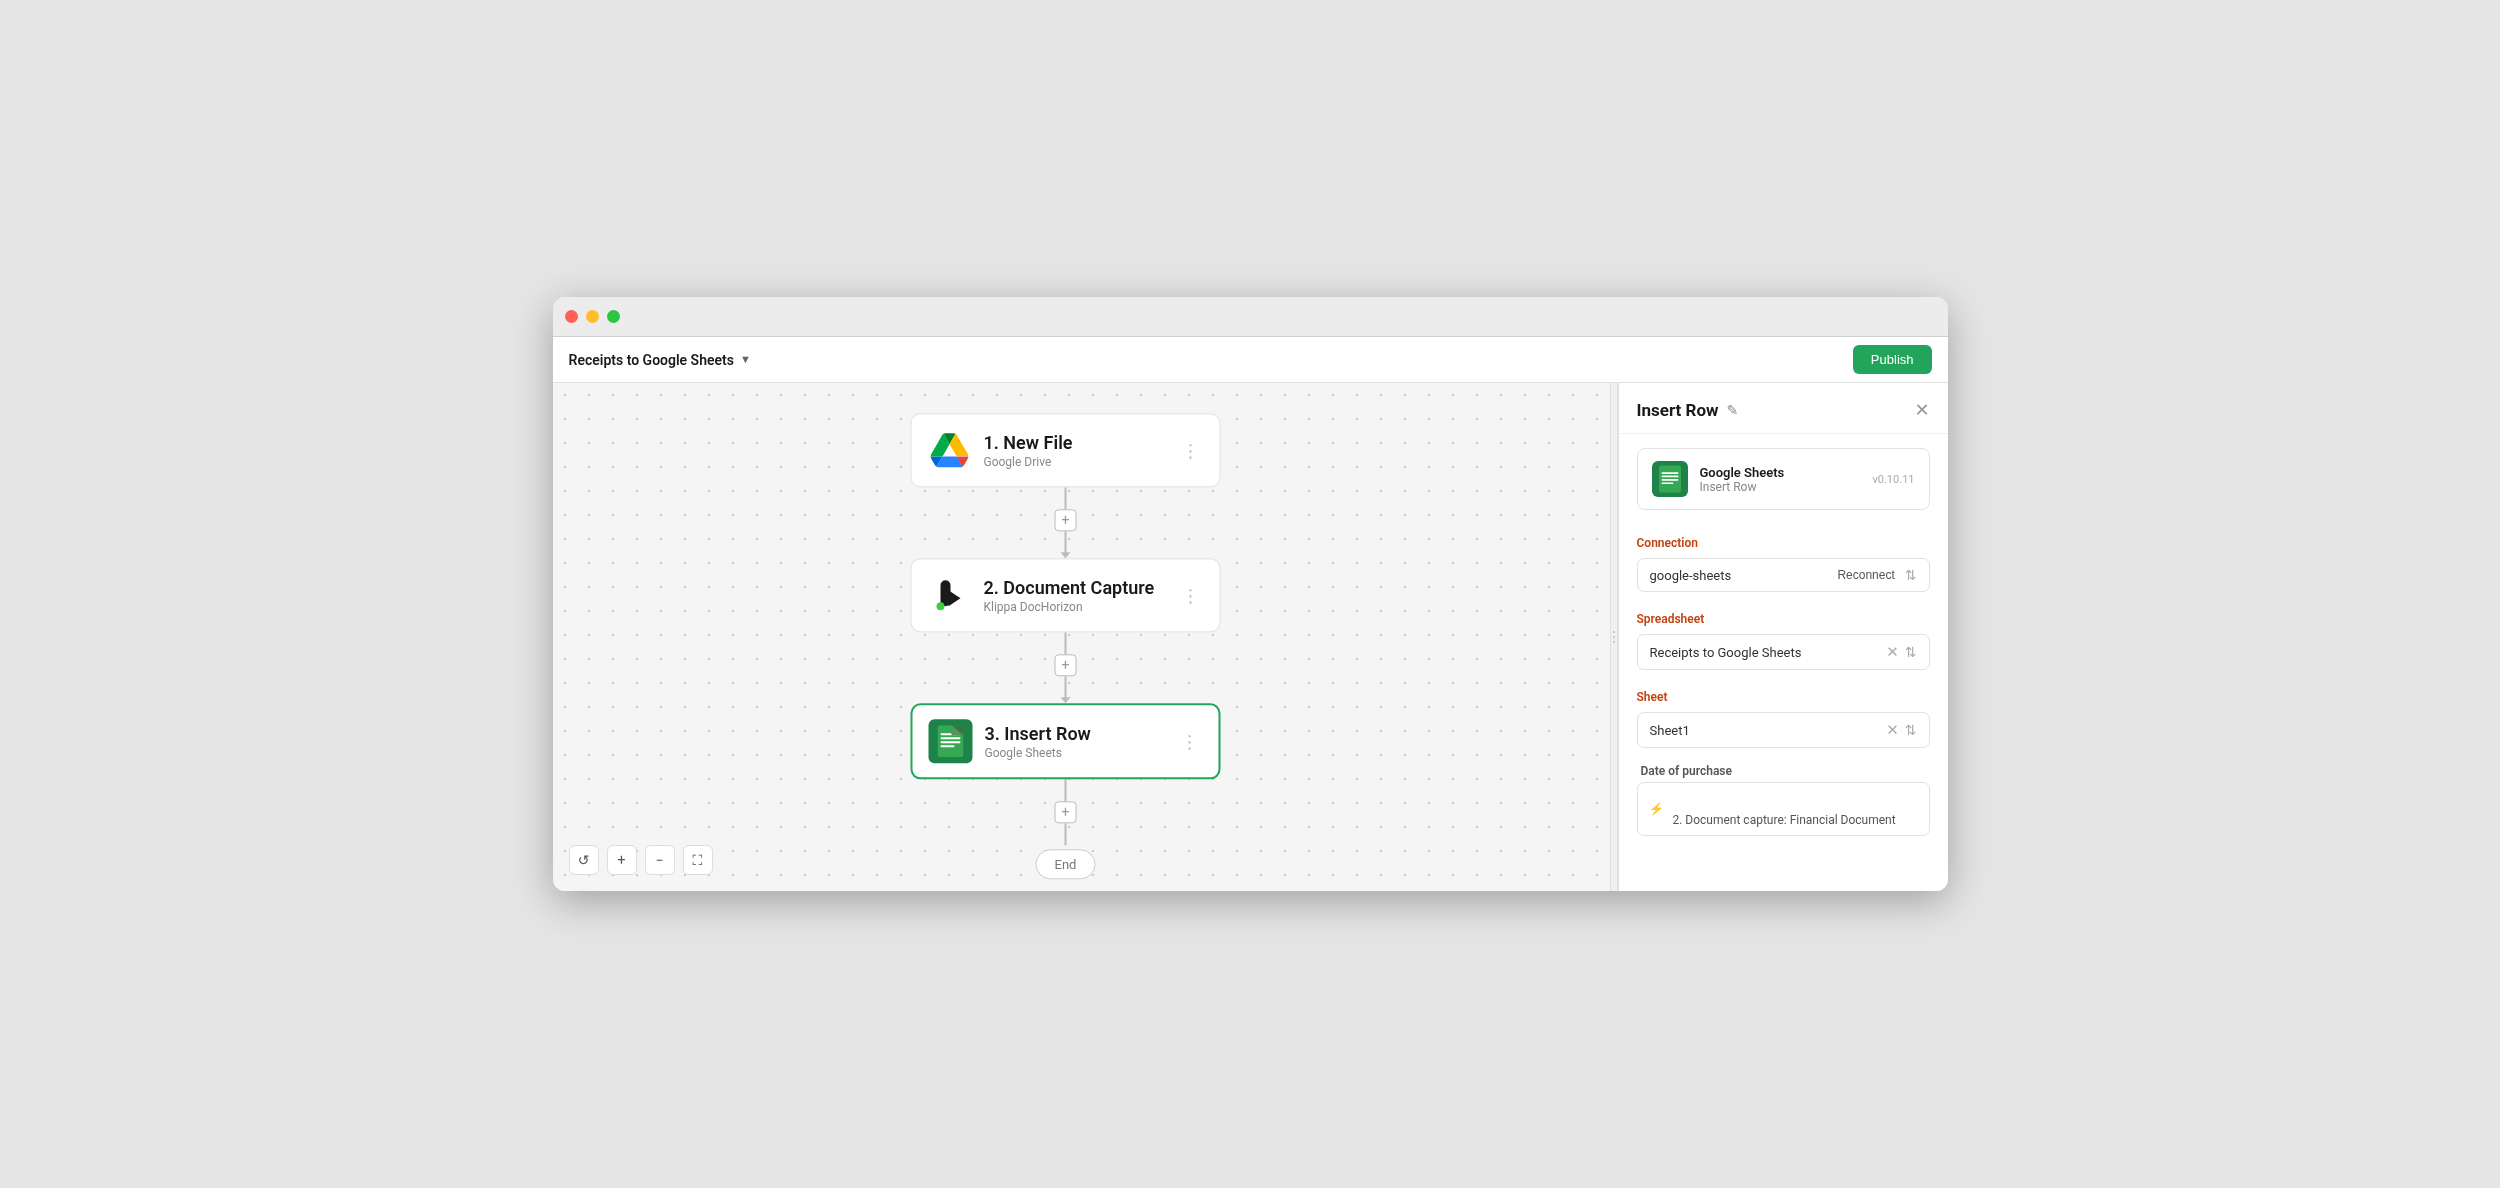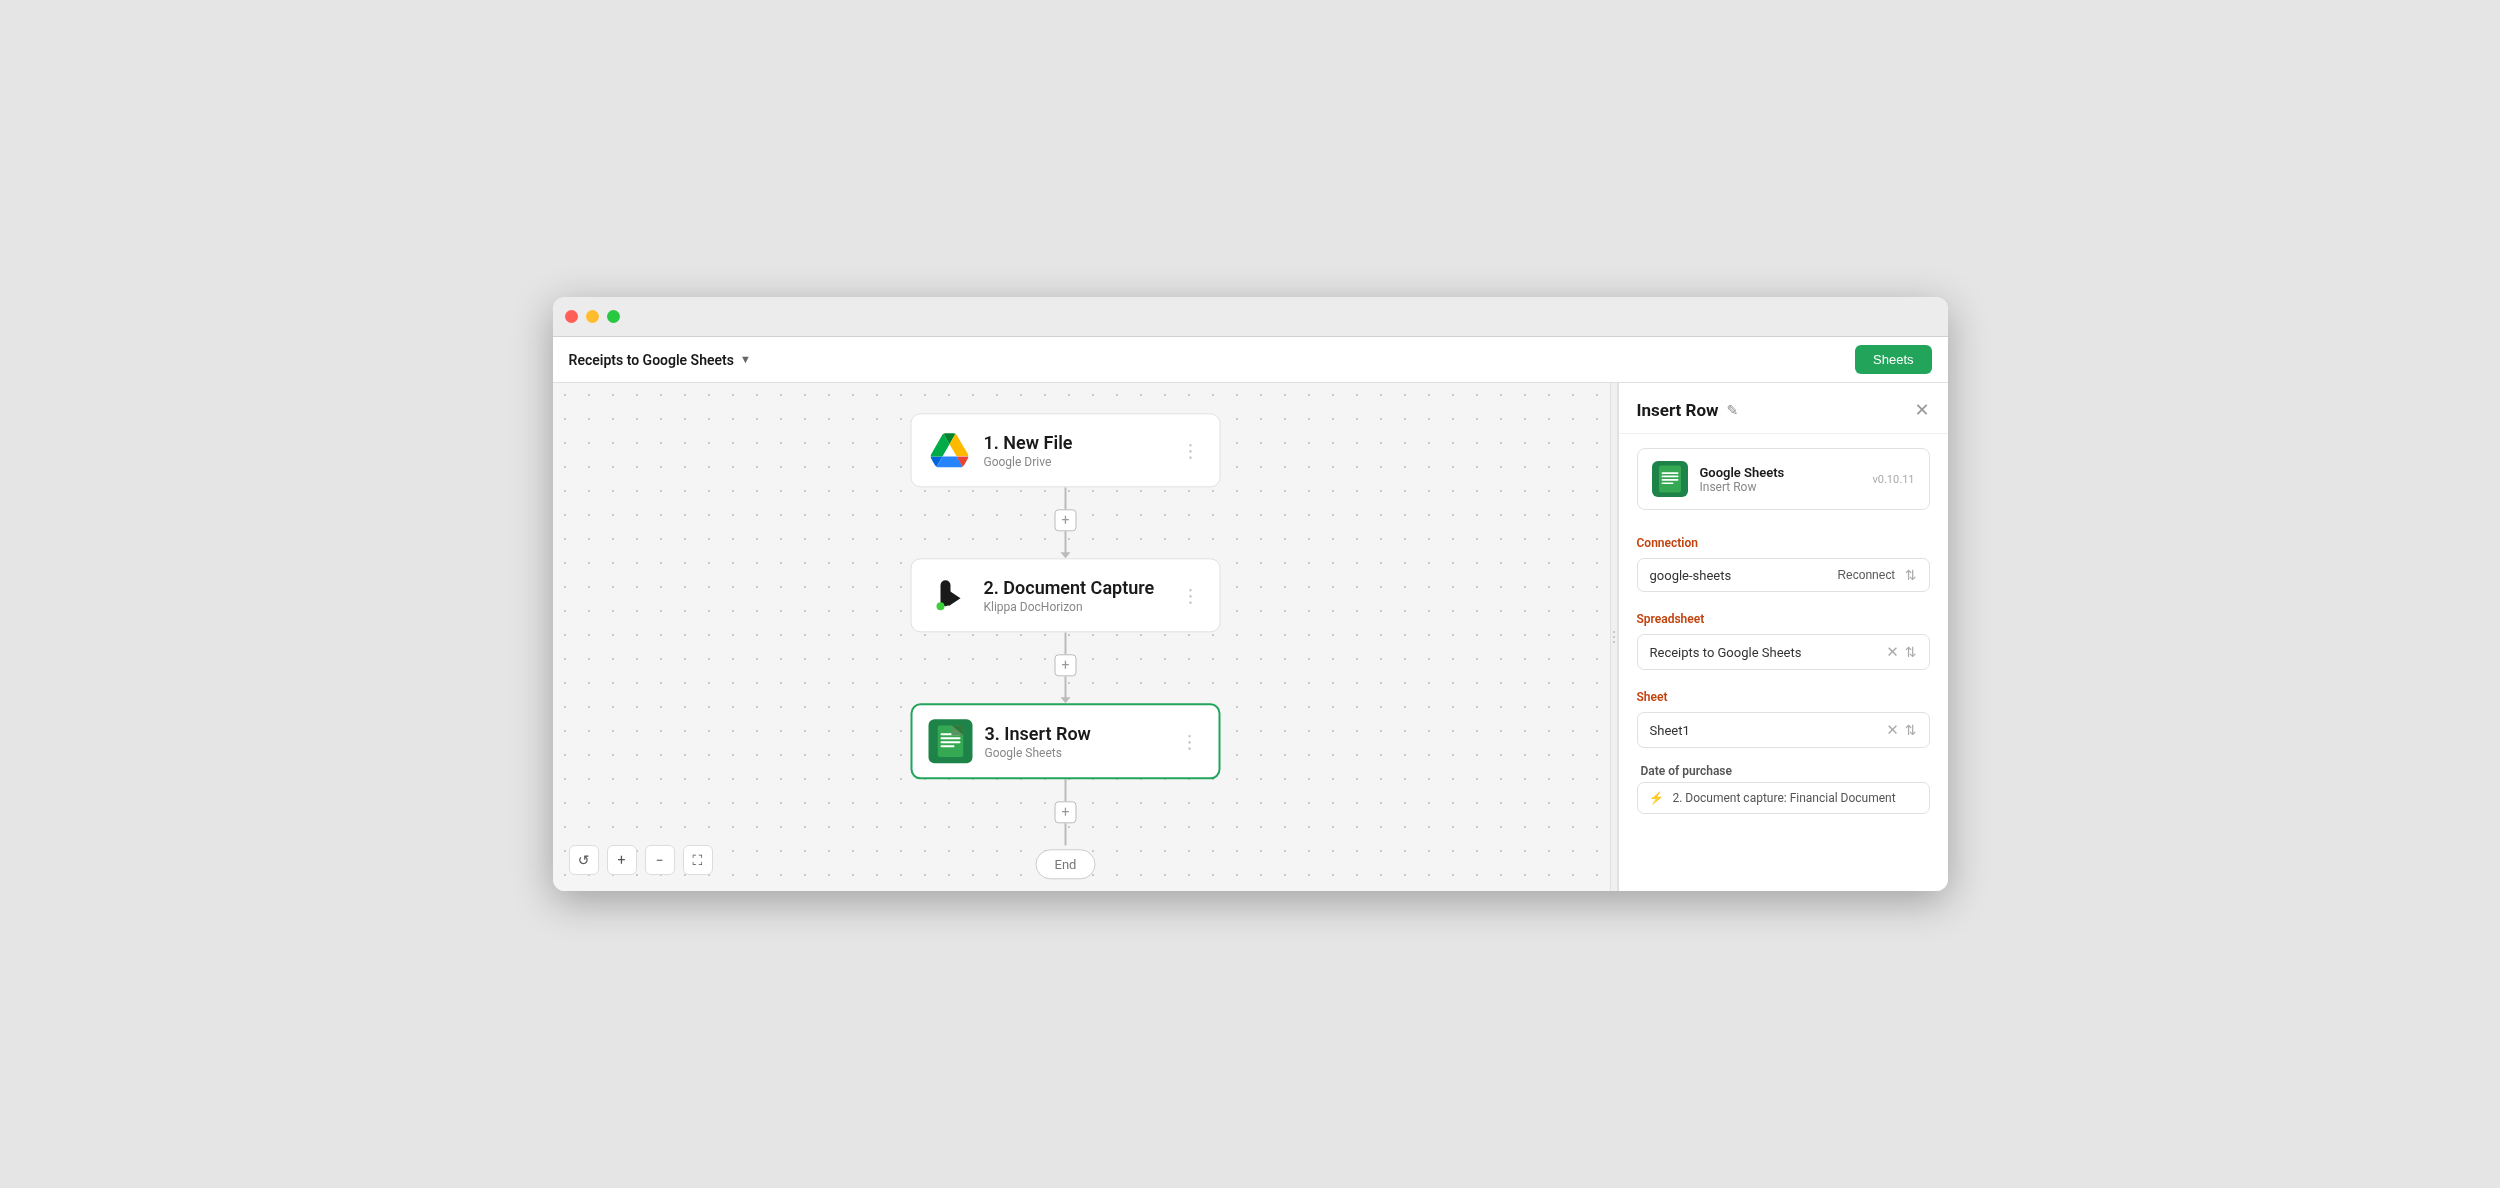--- a/index.html
+++ b/index.html
@@ -388,20 +388,21 @@
       align-items: center;
       gap: 8px;
     }
     .date-field-icon {
       font-size: 12px;
       color: #888;
     }
     .date-field-text {
       font-size: 12px;
       color: #555;
+      margin-top: 22px;
     }
     
     .gdrive-svg { width: 38px; height: 38px; }
     
     .klippa-icon {
       width: 38px;
       height: 38px;
       display: flex;
       align-items: center;
       justify-content: center;
@@ -442,21 +443,21 @@
     </div>
   </div>
 
   <div class="app-content">
 
     <div class="header">
       <div class="header-title">
         <span>Receipts to Google Sheets</span>
         <span class="chevron">▼</span>
       </div>
-      <button class="publish-btn">Sheets</button>
+      <button class="publish-btn">Publish</button>
     </div>
 
     <div class="main-area">
 
       <div class="canvas">
         <div class="flow-container">
 
           <div class="flow-node">
             <div class="node-icon node-icon-gdrive">
               <svg class="gdrive-svg" viewBox="0 0 87.3 78" xmlns="http://www.w3.org/2000/svg">

